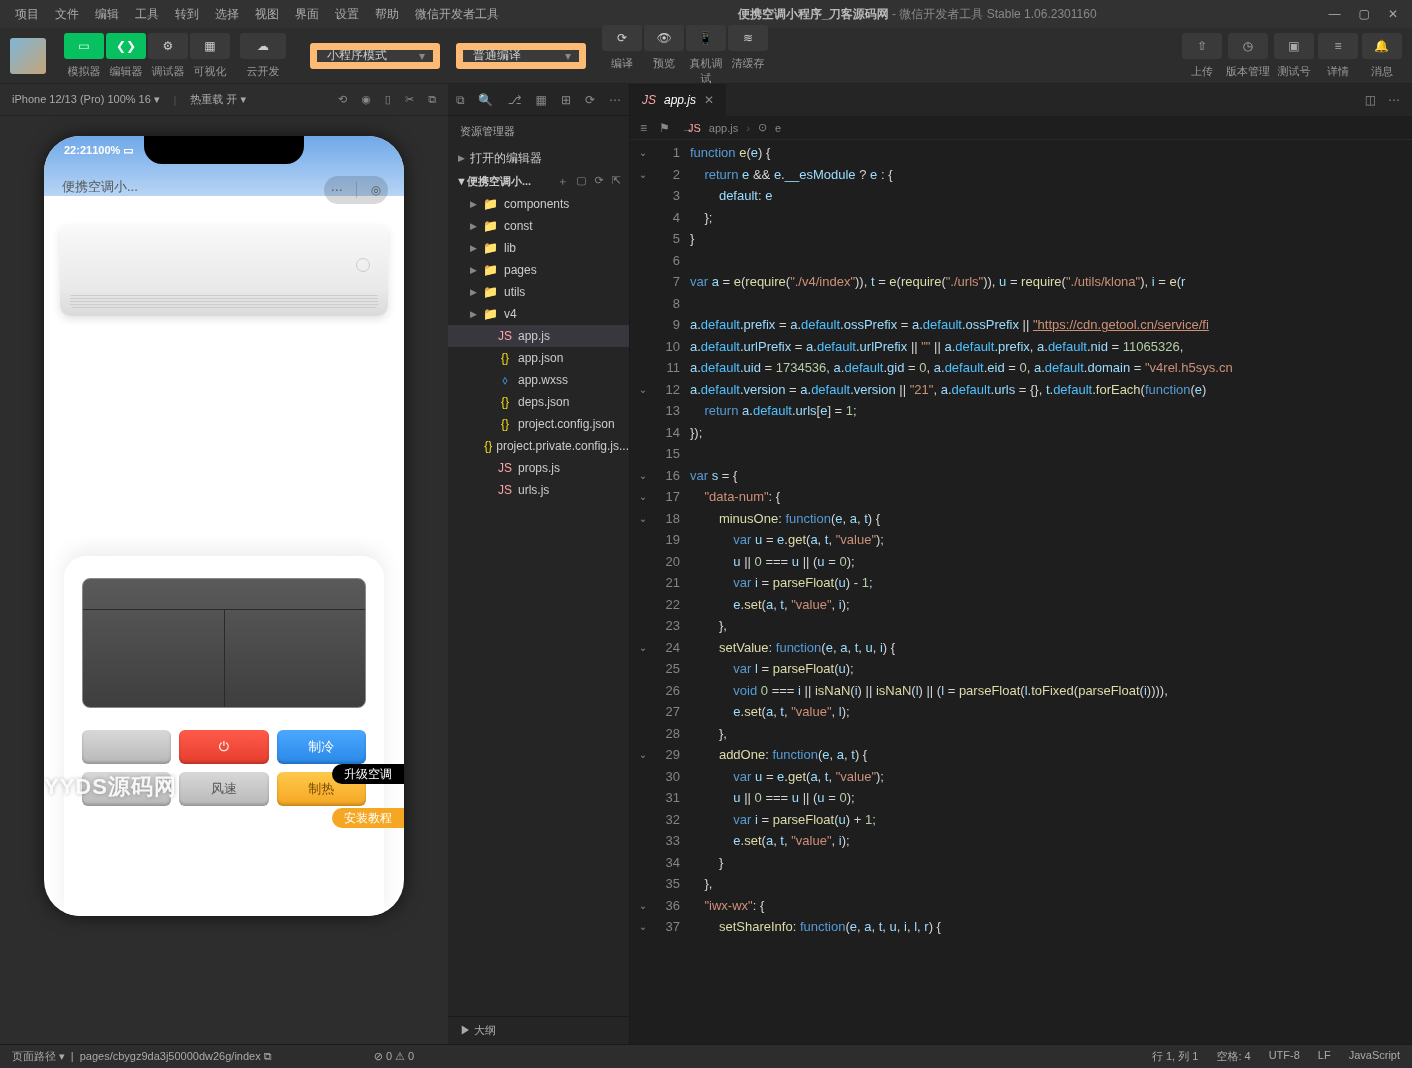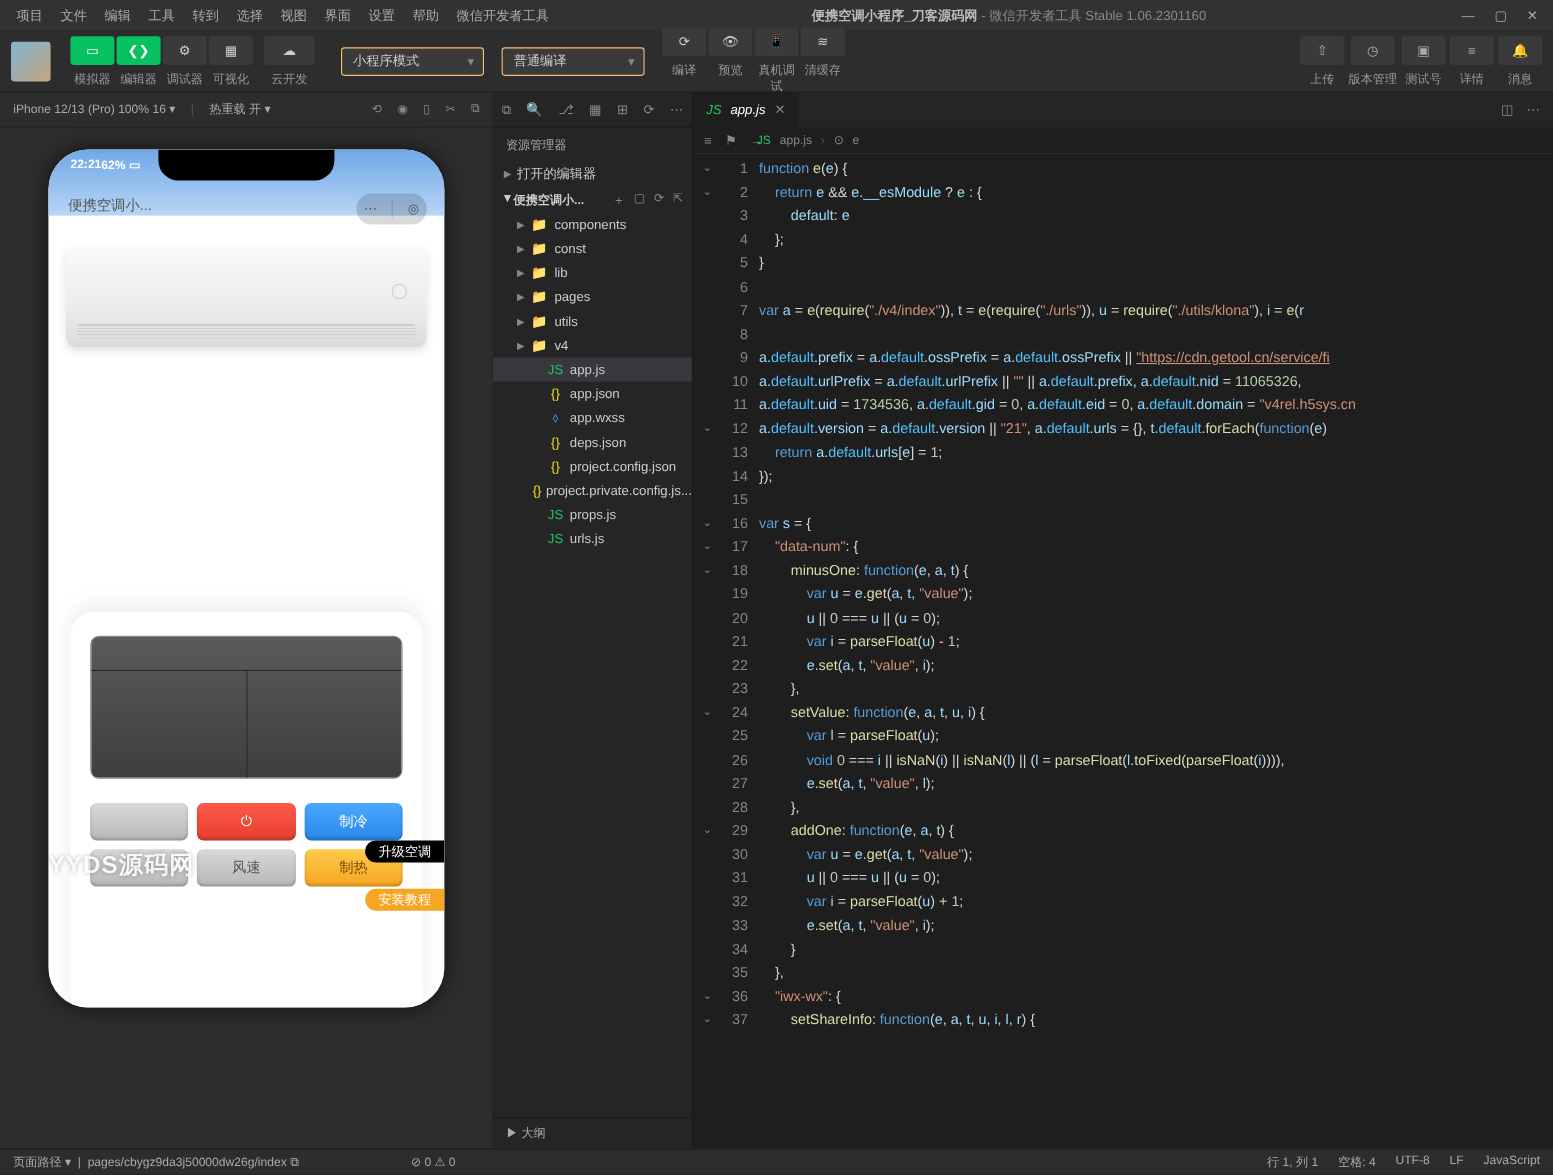--- a/index.html
+++ b/index.html
@@ -17,21 +17,21 @@
 .maintoolbar { height: 56px; background: #2d2d2d; display: flex; align-items: center; padding: 0 10px; border-bottom: 1px solid #222; }
 .avatar { width: 36px; height: 36px; background: linear-gradient(135deg,#7fb5d6,#c5a57a); border-radius: 3px; margin-right: 18px; }
 .tool-group { display: flex; flex-direction: column; align-items: center; margin-right: 4px; }
 .tool-btns { display: flex; gap: 2px; }
 .tool-btn { width: 40px; height: 26px; background: #3a3a3a; border-radius: 3px; display: flex; align-items: center; justify-content: center; color: #ccc; }
 .tool-btn.green { background: #07c160; color: #fff; }
 .tool-btn.dark { background: #3a3a3a; }
 .tool-labels { display: flex; gap: 2px; margin-top: 5px; color: #999; font-size: 11px; }
 .tool-labels span { width: 40px; text-align: center; }
 .tool-labels.single span { width: 46px; }
-.dropdown { height: 26px; background: #3a3a3a; border: 1px solid #fdba74; border-radius: 3px; padding: 0 22px 0 10px; display: flex; align-items: center; color: #ccc; position: relative; margin: 0 8px; min-width: 130px; font-size: 12px; }
+.dropdown { height: 26px; background: #3a3a3a; border: 7px solid #fdba74; border-radius: 3px; padding: 0 22px 0 10px; display: flex; align-items: center; color: #ccc; position: relative; margin: 0 8px; min-width: 130px; font-size: 12px; }
 .dropdown::after { content: "▾"; position: absolute; right: 8px; color: #888; }
 .spacer { flex: 1; }
 .right-tools { display: flex; gap: 4px; }
 .right-tool-col { display: flex; flex-direction: column; align-items: center; }
 .right-tool-btn { width: 40px; height: 26px; background: #3a3a3a; border-radius: 3px; display: flex; align-items: center; justify-content: center; color: #aaa; }
 .right-tool-label { font-size: 11px; color: #999; margin-top: 5px; }
 
 
 .workarea { display: flex; height: calc(100% - 28px - 56px - 24px); }
 
@@ -70,21 +70,21 @@
 .explorer-top .icon { width: 18px; height: 18px; display: flex; align-items: center; justify-content: center; }
 .explorer-title { padding: 8px 12px; color: #aaa; font-size: 11px; }
 .tree { flex: 1; overflow: auto; font-size: 12px; }
 .tree-row { display: flex; align-items: center; height: 22px; padding-left: 10px; color: #ccc; cursor: default; }
 .tree-row.selected { background: #37373d; }
 .tree-row .caret { width: 12px; color: #888; font-size: 9px; }
 .tree-row .ficon { width: 18px; display: inline-flex; justify-content: center; margin-right: 4px; }
 .tree-row.depth1 { padding-left: 22px; }
 .tree-row.depth2 { padding-left: 36px; }
 .folder-icon { color: #c09553; }
-.js-icon { color: #22c55e; }
+.js-icon { color: #fca5a5; }
 .json-icon { color: #f5de19; }
 .wxss-icon { color: #42a5f5; }
 .explorer-header-row { display: flex; align-items: center; height: 24px; padding: 0 8px; color: #ccc; font-size: 11px; }
 .explorer-header-row .actions { margin-left: auto; display: flex; gap: 8px; color: #888; font-size: 11px; }
 .outline { border-top: 1px solid #1a1a1a; padding: 6px 12px; color: #aaa; font-size: 11px; }
 
 
 .editor-col { flex: 1; background: #1e1e1e; display: flex; flex-direction: column; min-width: 0; }
 .editor-tabs { height: 32px; background: #252526; display: flex; align-items: stretch; }
 .editor-tab { display: flex; align-items: center; padding: 0 12px; background: #1e1e1e; color: #fff; gap: 8px; font-size: 12px; border-right: 1px solid #252526; font-style: italic; }
@@ -221,21 +221,21 @@
         <span>▯</span>
         <span>✂</span>
         <span>⧉</span>
       </div>
     </div>
     <div class="phone-wrap">
       <div class="phone">
         <div class="notch"></div>
         <div class="statusbar">
           <span>22:21</span>
-          <span><span>62%</span> ▭</span>
+          <span><span>100%</span> ▭</span>
         </div>
         <div class="sky"></div>
         <div class="pill">
             <span>⋯</span>
             <span class="sep"></span>
             <span>◎</span>
           </div>
         <div style="position:absolute;top:42px;left:18px;color:#555;font-size:13px">便携空调小...</div>
         <div class="ac-unit">
             <div class="power-led"></div>

